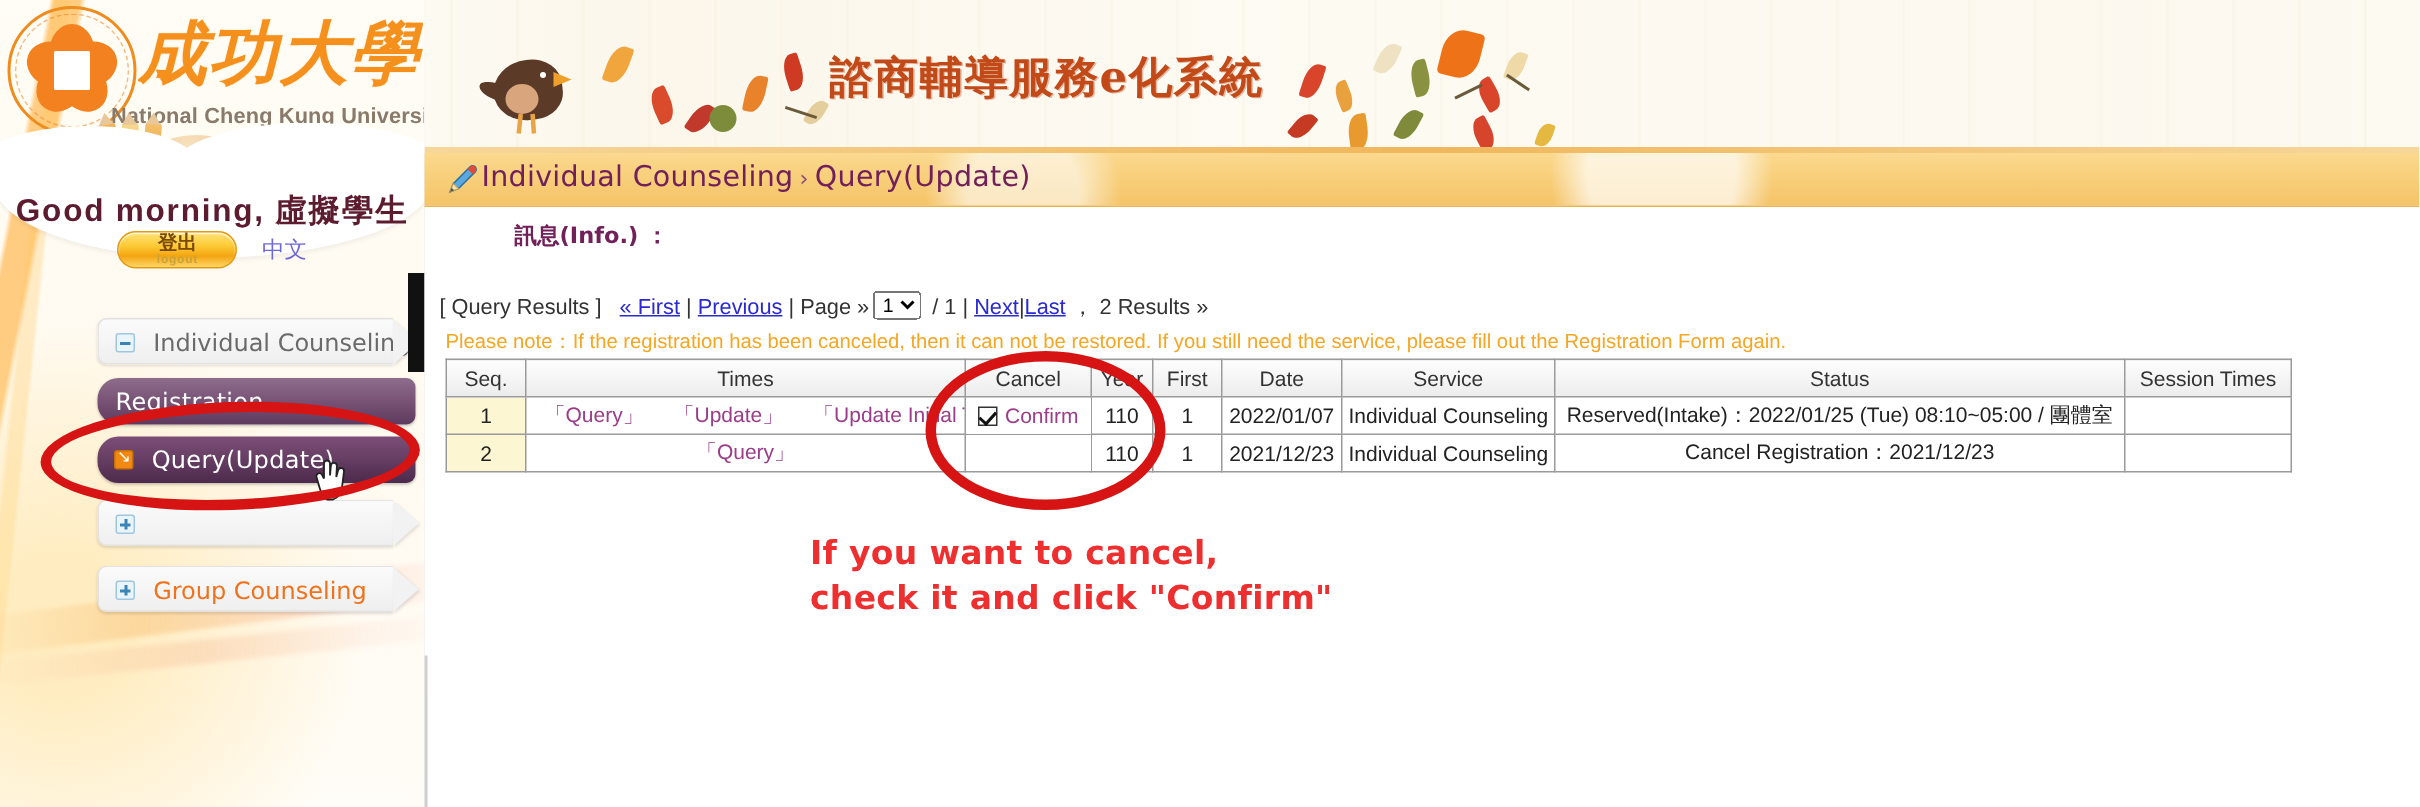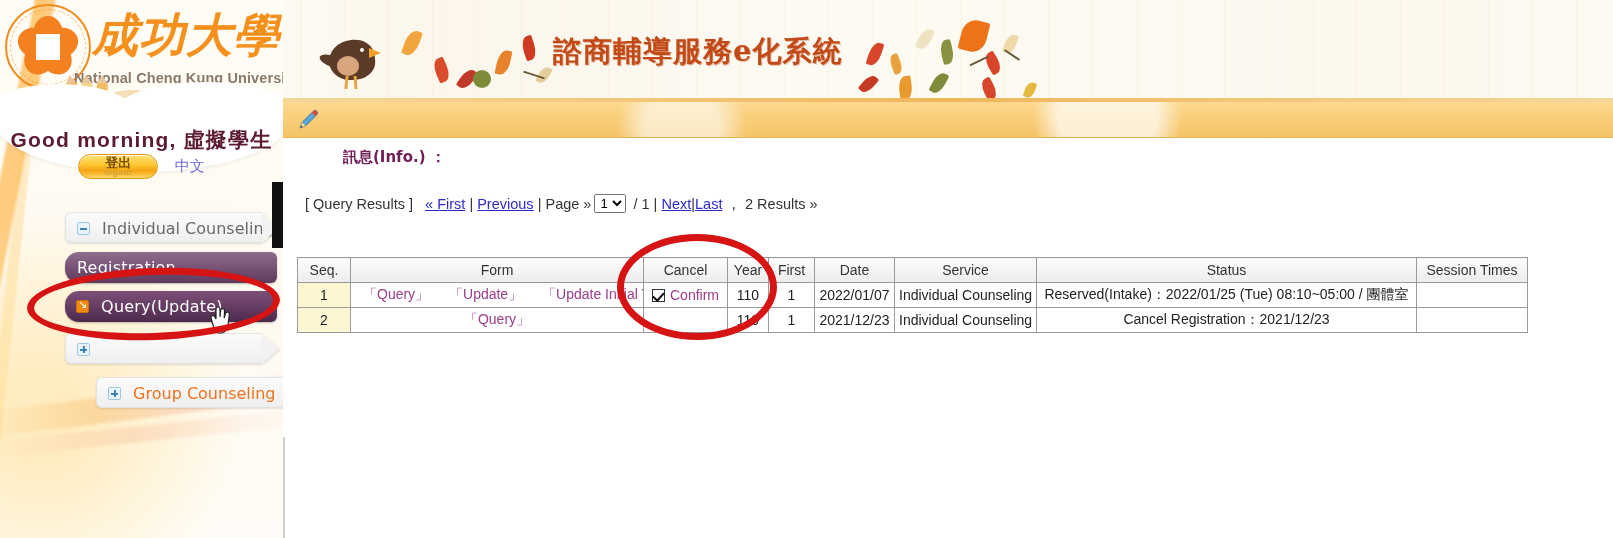--- a/index.html
+++ b/index.html
@@ -213,38 +213,38 @@
     letter-spacing:.2px; white-space:nowrap; font-family:"DejaVu Sans", sans-serif;
   }
   #breadcrumb-text .sep{ color:#8a4e78; font-size:15px; margin:0 4px; }
 
   #info-label{
     position:absolute; left:14px; top:148px; font-size:15px; color:#72205a; font-weight:bold;
     font-family:"DejaVu Sans", sans-serif; white-space:nowrap;padding-left:46px;
   }
 
   #pager{
-    position:absolute; left:22px; top:194px; font-size:14.5px; color:#222;
+    position:absolute; left:10px; top:194px; font-size:14.5px; color:#222;
     white-space:nowrap; font-family:"Liberation Sans", sans-serif;
   }
   #pager .lk{ color:#2a2ad0; text-decoration:underline; cursor:pointer; }
   #pager .plain{ color:#333; }
   #pager select{
     font-size:13px; font-family:"Liberation Sans", sans-serif;
     height:19px; padding:0 1px; margin:0 3px; vertical-align:1px;
   }
 
   #note{
     position:absolute; left:14px; top:219px; font-size:13.5px; color:#f5a623;
     white-space:nowrap; font-family:"Liberation Sans", sans-serif;
   }
 
   
   #results-table{
-    position:absolute; left:14px; top:257px; width:1230px;
+    position:absolute; left:14px; top:239px; width:1230px;
     border-collapse:collapse; font-size:14px; color:#222;
     font-family:"Liberation Sans", sans-serif; table-layout:fixed;
     border:1px solid #7c7c7c;
   }
   #results-table th{
     background:linear-gradient(180deg,#fdfdfd,#ececec);
     border:1px solid #9a9a9a; font-weight:normal; height:25px; color:#333;
     padding:0 3px;
   }
   #results-table td{
@@ -344,21 +344,21 @@
   <div class="menu-item sub active" id="mi-query" style="top:291px;">
     <span class="mi-icon arrow"></span>
     <span class="lbl">Query(Update)</span>
   </div>
 
   <div class="menu-item plain" id="mi-indiv-testing" style="top:333px;">
     <span class="chev"></span>
     <span class="mi-icon plus"></span>
   </div>
 
-  <div class="menu-item plain" id="mi-group-counseling" style="top:377px;margin-left:31px;">
+  <div class="menu-item plain" id="mi-group-counseling" style="top:377px;">
     <span class="chev"></span>
     <span class="mi-icon plus"></span>
     <span class="lbl">Group Counseling</span>
   </div>
 
   <svg id="cursor-hand" viewBox="0 0 26 30">
     <path d="M7 19 L5 12 a2 2 0 0 1 3.6 -1.6 L10 13 L10 3 a2 2 0 0 1 4 0 L14 11 L14.6 4.4 a2 2 0 0 1 4 .3 L18.2 12 L19.4 7.6 a2 2 0 0 1 3.9 .9 L22 19 q-.6 6 -6 8 h-4 q-3 -1 -5 -8 Z" fill="#ffffff" stroke="#222" stroke-width="1.2"></path>
   </svg>
 </div>
 
@@ -404,53 +404,57 @@
     <div id="banner-title">諮商輔導服務e化系統</div>
   </div>
 
   <div id="breadcrumb-bar">
     <svg id="pencil-icon" viewBox="0 0 22 22">
       <path d="M3 19 L5.2 13.4 L16.4 2.2 a2.4 2.4 0 0 1 3.4 3.4 L8.6 16.8 Z" fill="#5aa8e0" stroke="#2f6f9c" stroke-width="1"></path>
       <path d="M16.4 2.2 a2.4 2.4 0 0 1 3.4 3.4 L18.2 7.2 L14.8 3.8 Z" fill="#e04b3a"></path>
       <path d="M3 19 L5.2 13.4 L8.6 16.8 Z" fill="#f6e3a8" stroke="#c9a45a" stroke-width=".7"></path>
       <path d="M3 19 L4.1 16.2 L5.8 17.9 Z" fill="#555"></path>
     </svg>
+    <div id="breadcrumb-text">
+      <span>Individual Counseling</span><span class="sep">›</span><span>Query(Update)</span>
+    </div>
   </div>
 
   <div id="info-label">訊息(Info.) ：</div>
 
   <div id="pager">
     <span class="plain">[ Query Results ]</span>&nbsp;&nbsp;
     <span class="lk">« First</span>
     <span class="plain">|</span>
     <span class="lk">Previous</span>
     <span class="plain">|</span>
     <span class="plain">Page »</span><select><option>1</option></select>
     <span class="plain">/ 1 |</span>
     <span class="lk">Next</span><span class="plain">|</span><span class="lk">Last</span>
     <span class="plain">， 2 Results »</span>
   </div>
 
+  <div id="note">Please note：If the registration has been canceled, then it can not be restored. If you still need the service, please fill out the Registration Form again.</div>
 
   <table id="results-table">
     <colgroup>
       <col class="c-seq">
         <col class="c-form">
         <col class="c-cancel">
         <col class="c-year">
         <col class="c-term">
       <col class="c-date">
         <col class="c-service">
         <col class="c-status">
         <col class="c-sess">
     </colgroup>
     <thead>
       <tr>
         <th>Seq.</th>
-        <th>Form</th>
+        <th>Times</th>
         <th>Cancel</th>
         <th>Year</th>
         <th>First</th>
         <th>Date</th>
         <th>Service</th>
         <th>Status</th>
         <th>Session Times</th>
       </tr>
     </thead>
     <tbody>
@@ -480,16 +484,20 @@
         <td>110</td>
         <td>1</td>
         <td>2021/12/23</td>
         <td>Individual Counseling</td>
         <td>Cancel Registration：2021/12/23</td>
         <td></td>
       </tr>
     </tbody>
   </table>
 
+  <div id="annotation">
+    <div>If you want to cancel,</div>
+    <div>check it and click "Confirm"</div>
+  </div>
 </div>
 
 <div class="ellipse" id="ellipse-menu"></div>
 <div class="ellipse" id="ellipse-cancel"></div>
 
 </body></html>

